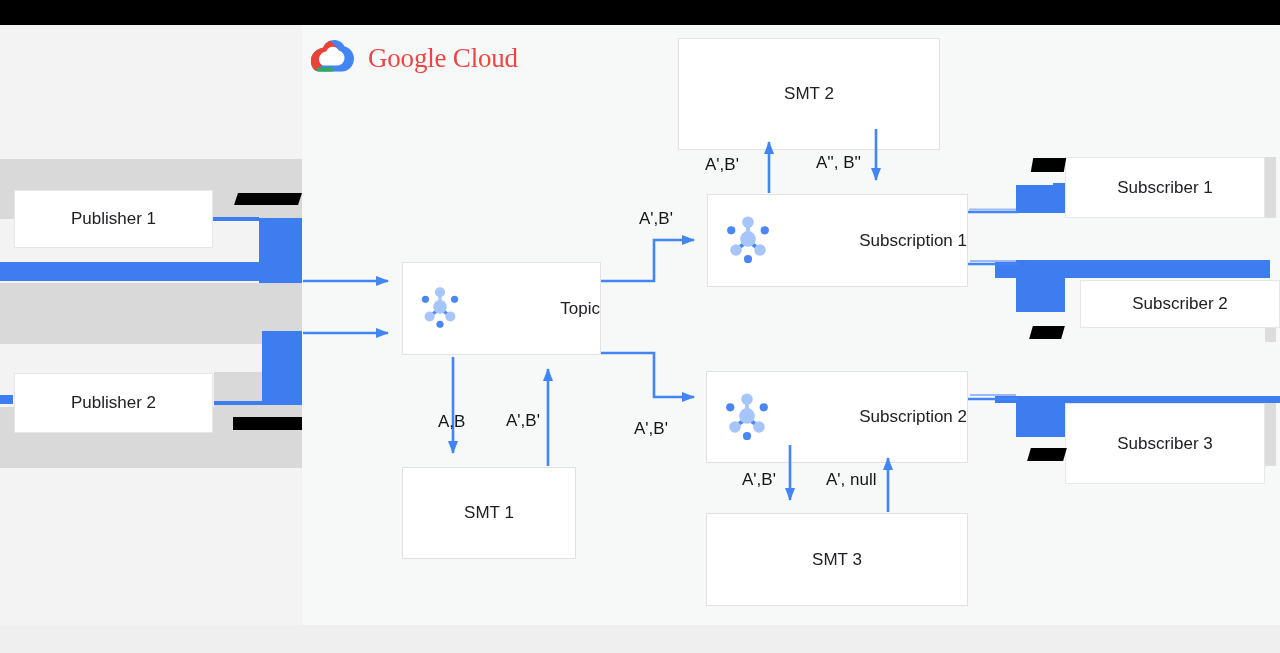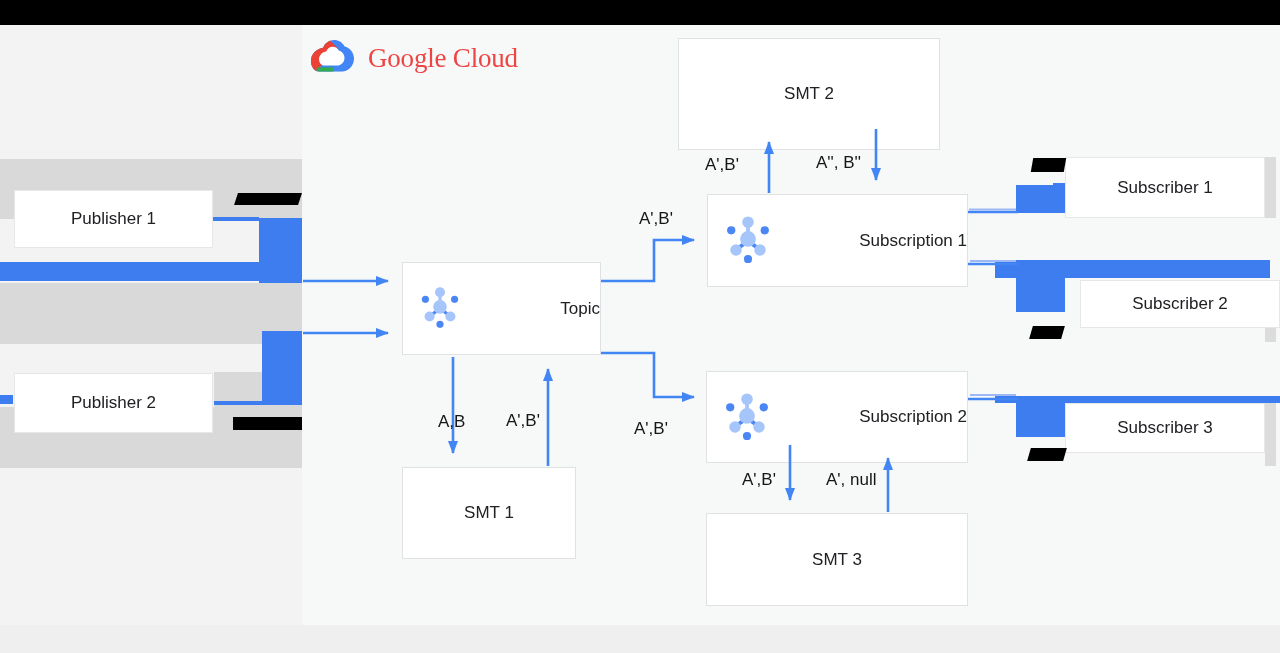--- a/index.html
+++ b/index.html
@@ -48,21 +48,21 @@
   #node-publisher1{left:14px;top:190px;width:199px;height:58px;}
   #node-publisher2{left:14px;top:373px;width:199px;height:60px;}
   #node-topic{left:402px;top:262px;width:199px;height:93px;}
   #node-smt1{left:402px;top:467px;width:174px;height:92px;}
   #node-smt2{left:678px;top:38px;width:262px;height:112px;}
   #node-subscription1{left:707px;top:194px;width:261px;height:93px;}
   #node-subscription2{left:706px;top:371px;width:262px;height:92px;}
   #node-smt3{left:706px;top:513px;width:262px;height:93px;}
   #node-subscriber1{left:1065px;top:157px;width:200px;height:61px;}
   #node-subscriber2{left:1065px;top:280px;width:200px;height:48px;margin-left:15px;}
-  #node-subscriber3{left:1065px;top:403px;width:200px;height:50px;}
+  #node-subscriber3{left:1065px;top:403px;width:200px;height:81px;}
   
   #arrows{left:0;top:0;width:1280px;height:653px;z-index:6;pointer-events:none;}
   
   .elbl{z-index:7;color:#161616;font-size:17px;white-space:nowrap;}
   #lbl-ab{left:411px;top:412px;margin-left:27px;}
   #lbl-smt1-up{left:506px;top:411px;}
   #lbl-t-s1{left:639px;top:209px;}
   #lbl-t-s2{left:634px;top:419px;}
   #lbl-s1-smt2{left:705px;top:155px;}
   #lbl-smt2-s1{left:816px;top:153px;}

